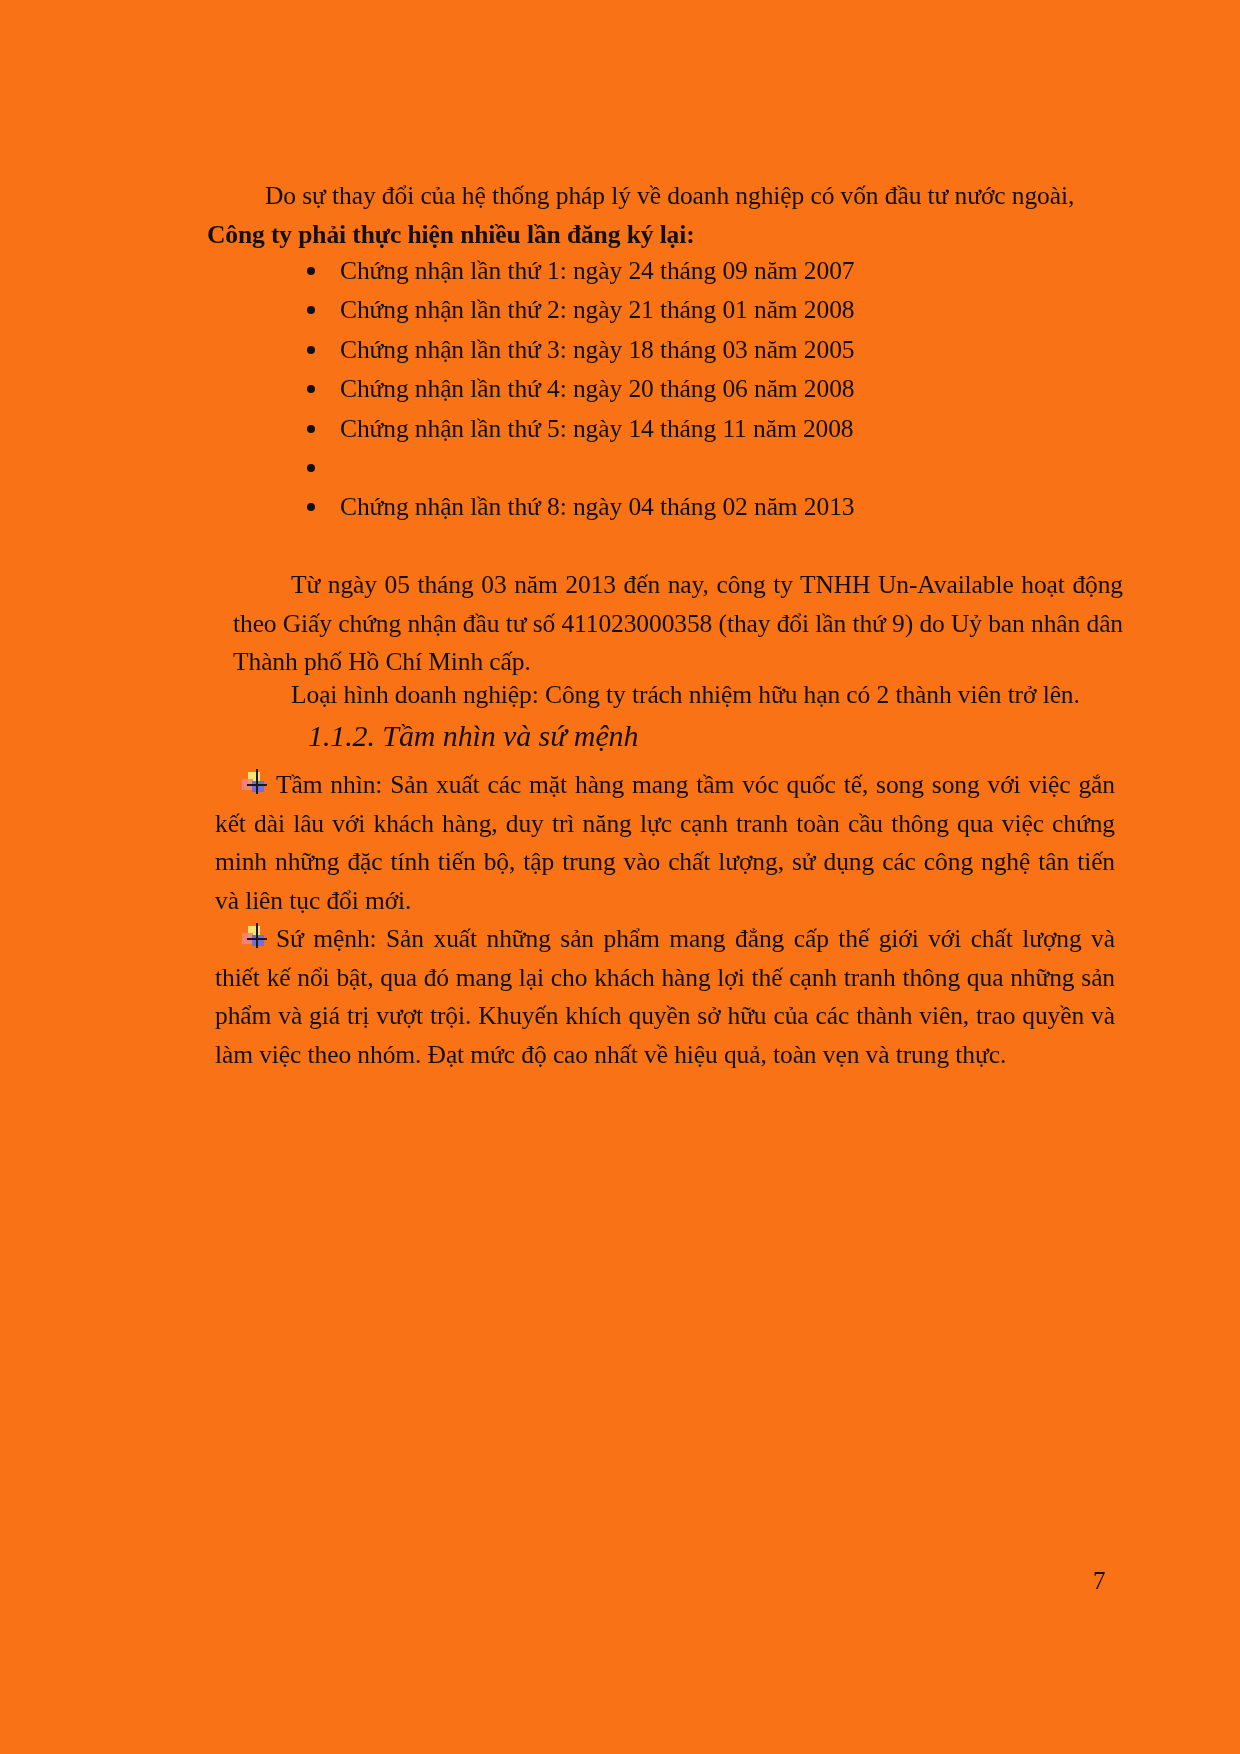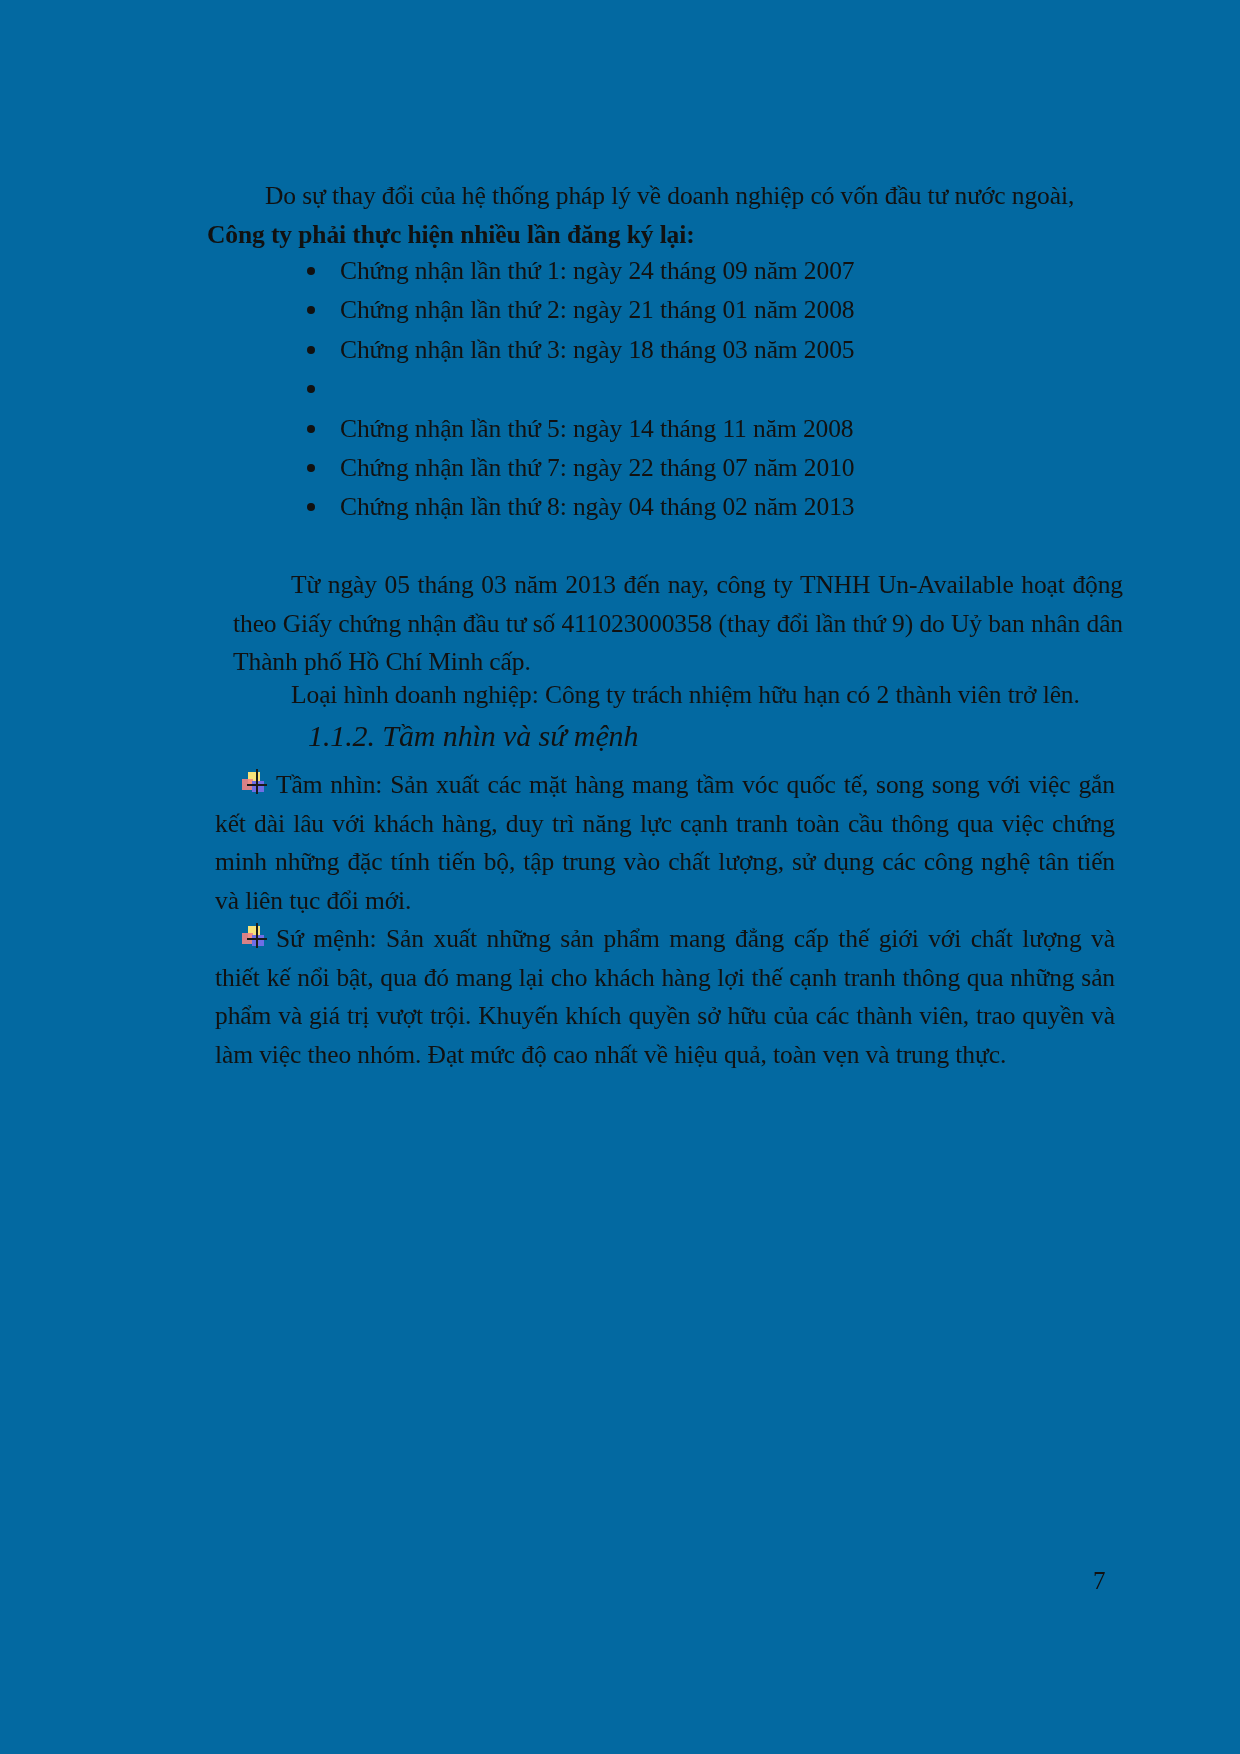--- a/index.html
+++ b/index.html
@@ -12,21 +12,21 @@
       height: 1754px;
       position: relative;
       overflow: hidden;
       font-family: "Liberation Serif", "DejaVu Serif", serif;
       color: #111111;
     }
     .page {
       position: absolute;
       left: 0; top: 0;
       width: 1240px; height: 1754px;
-      background: #0369a1;
+      background: #f97316;
     }
     .text {
       position: absolute;
       left: 207px;
       width: 916px;
       font-size: 25.5px;
       line-height: 38.5px;
       letter-spacing: -0.1px;
     }
     .para {
@@ -118,23 +118,23 @@
     <p class="para" style="height:38.5px;font-weight:bold;">
       <span>Công ty phải thực hiện nhiều lần đăng ký lại:</span>
     </p>
   </div>
 
   <div class="text" style="top:251px;">
     <ul class="bullets">
       <li><span class="dot"></span><span>Chứng nhận lần thứ 1: ngày 24 tháng 09 năm 2007</span></li>
       <li><span class="dot"></span><span>Chứng nhận lần thứ 2: ngày 21 tháng 01 năm 2008</span></li>
       <li><span class="dot"></span><span>Chứng nhận lần thứ 3: ngày 18 tháng 03 năm 2005</span></li>
+      <li><span class="dot"></span><span>Chứng nhận lần thứ 4: ngày 20 tháng 06 năm 2008</span></li>
+      <li><span class="dot"></span><span>Chứng nhận lần thứ 5: ngày 14 tháng 11 năm 2008</span></li>
       <li><span class="dot"></span></li>
-      <li><span class="dot"></span><span>Chứng nhận lần thứ 5: ngày 14 tháng 11 năm 2008</span></li>
-      <li><span class="dot"></span><span>Chứng nhận lần thứ 7: ngày 22 tháng 07 năm 2010</span></li>
       <li><span class="dot"></span><span>Chứng nhận lần thứ 8: ngày 04 tháng 02 năm 2013</span></li>
     </ul>
   </div>
 
   <div class="text" style="top:566px;">
     <p class="para indent">Từ ngày 05 tháng 03 năm 2013 đến nay, công ty TNHH Un-Available hoạt động theo Giấy chứng nhận đầu tư số 411023000358 (thay đổi lần thứ 9) do Uỷ ban nhân dân Thành phố Hồ Chí Minh cấp.</p>
   </div>
 
   <div class="text" style="top:676px;">
     <p class="para indent">Loại hình doanh nghiệp: Công ty trách nhiệm hữu hạn có 2 thành viên trở lên.</p>

